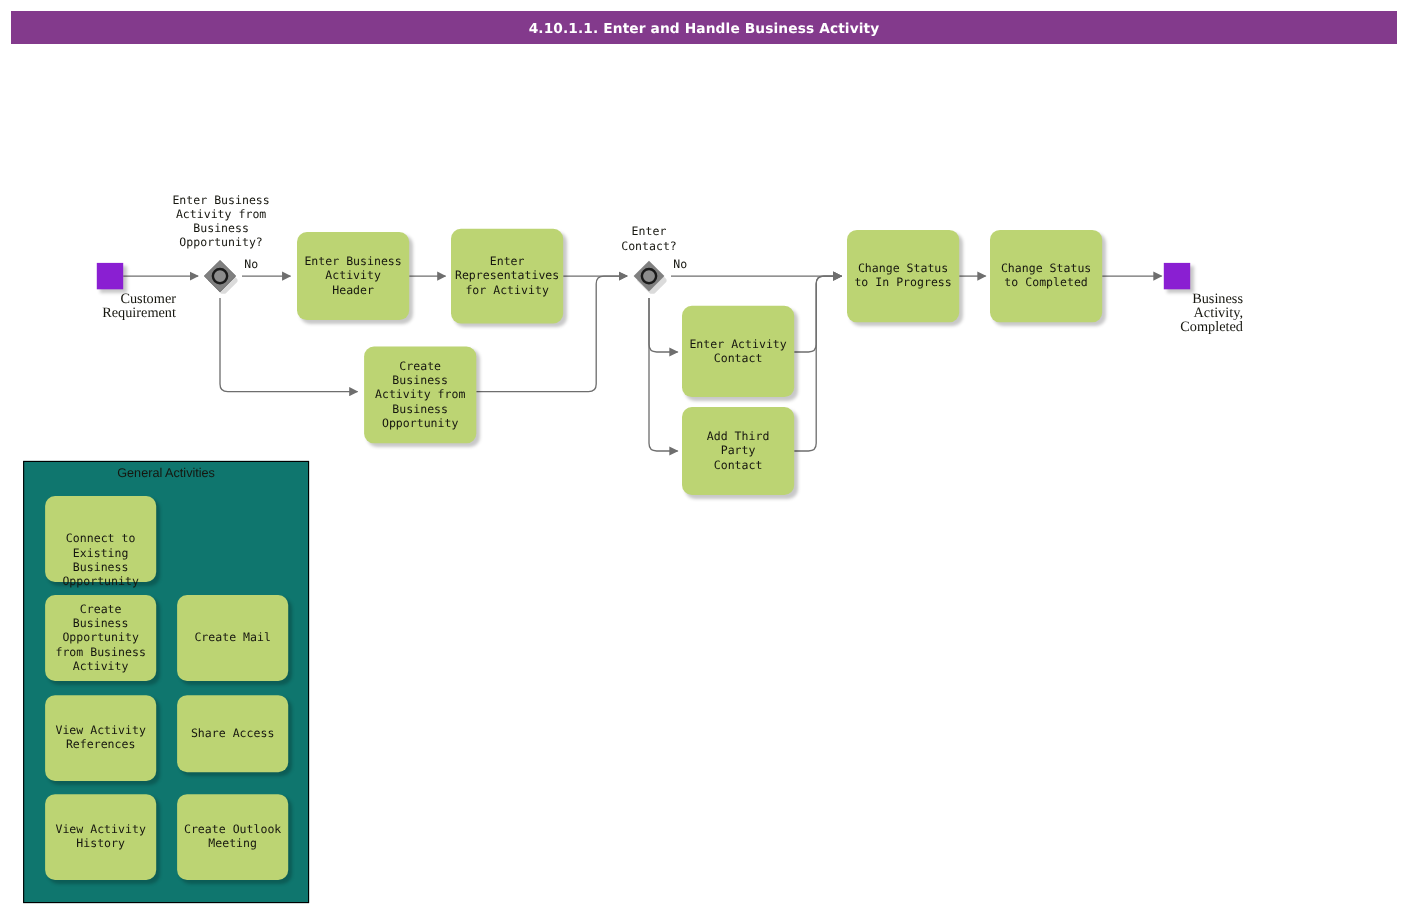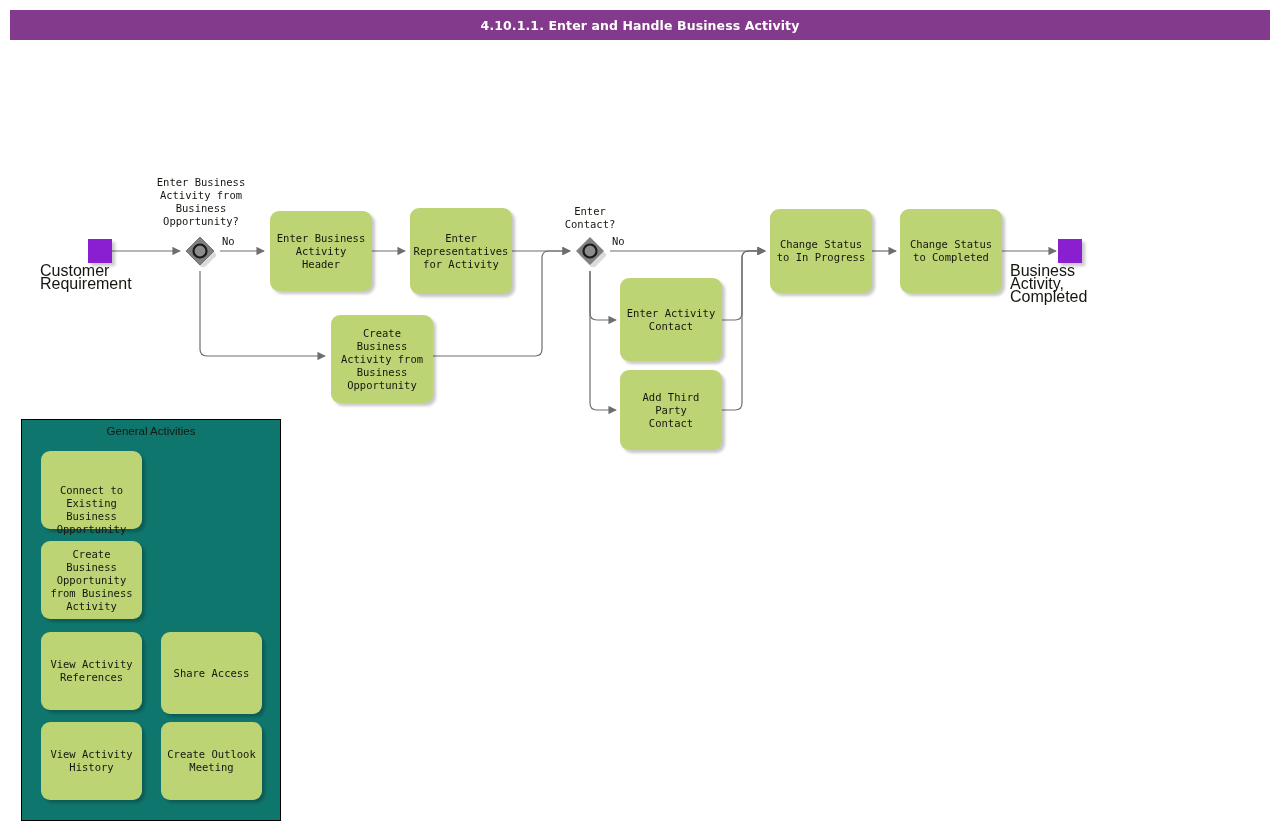--- a/index.html
+++ b/index.html
@@ -66,23 +66,23 @@
 
   .event {
     width: 24px;
     height: 24px;
     background: #8A1FD2;
     box-shadow: 3px 3px 3px rgba(0,0,0,0.22);
   }
 
   .event-label {
     position: absolute;
-    text-align: left;
-    font-family: Liberation Sans, sans-serif;
-    font-size: 16px;
+    text-align: right;
+    font-family: Liberation Serif, serif;
+    font-size: 13px;
     line-height: 13px;
     color: #16160f;
     white-space: pre-line;
   }
 
   .gateway {
     width: 32px;
     height: 32px;
     position: absolute;
   }
@@ -249,27 +249,30 @@
   </div>
 
 
   <div class="node task" style="left:19px; top:121px; width:101px; height:78px;">
     <span style="white-space:pre-line;">Create Business
 Opportunity
 from Business
 Activity</span>
   </div>
 
+  <div class="node task" style="left:139px; top:121px; width:101px; height:78px;">
+    <span style="white-space:pre-line;">Create Mail</span>
+  </div>
 
   <div class="node task" style="left:19px; top:212px; width:101px; height:78px;">
     <span style="white-space:pre-line;">View Activity
 References</span>
   </div>
 
-  <div class="node task" style="left:139px; top:212px; width:101px; height:82px;">
+  <div class="node task" style="left:139px; top:212px; width:101px; height:70px;">
     <span style="white-space:pre-line;">Share Access</span>
   </div>
 
   <div class="node task" style="left:19px; top:302px; width:101px; height:78px;">
     <span style="white-space:pre-line;">View Activity
 History</span>
   </div>
 
   <div class="node task" style="left:139px; top:302px; width:101px; height:78px;">
     <span style="white-space:pre-line;">Create Outlook

